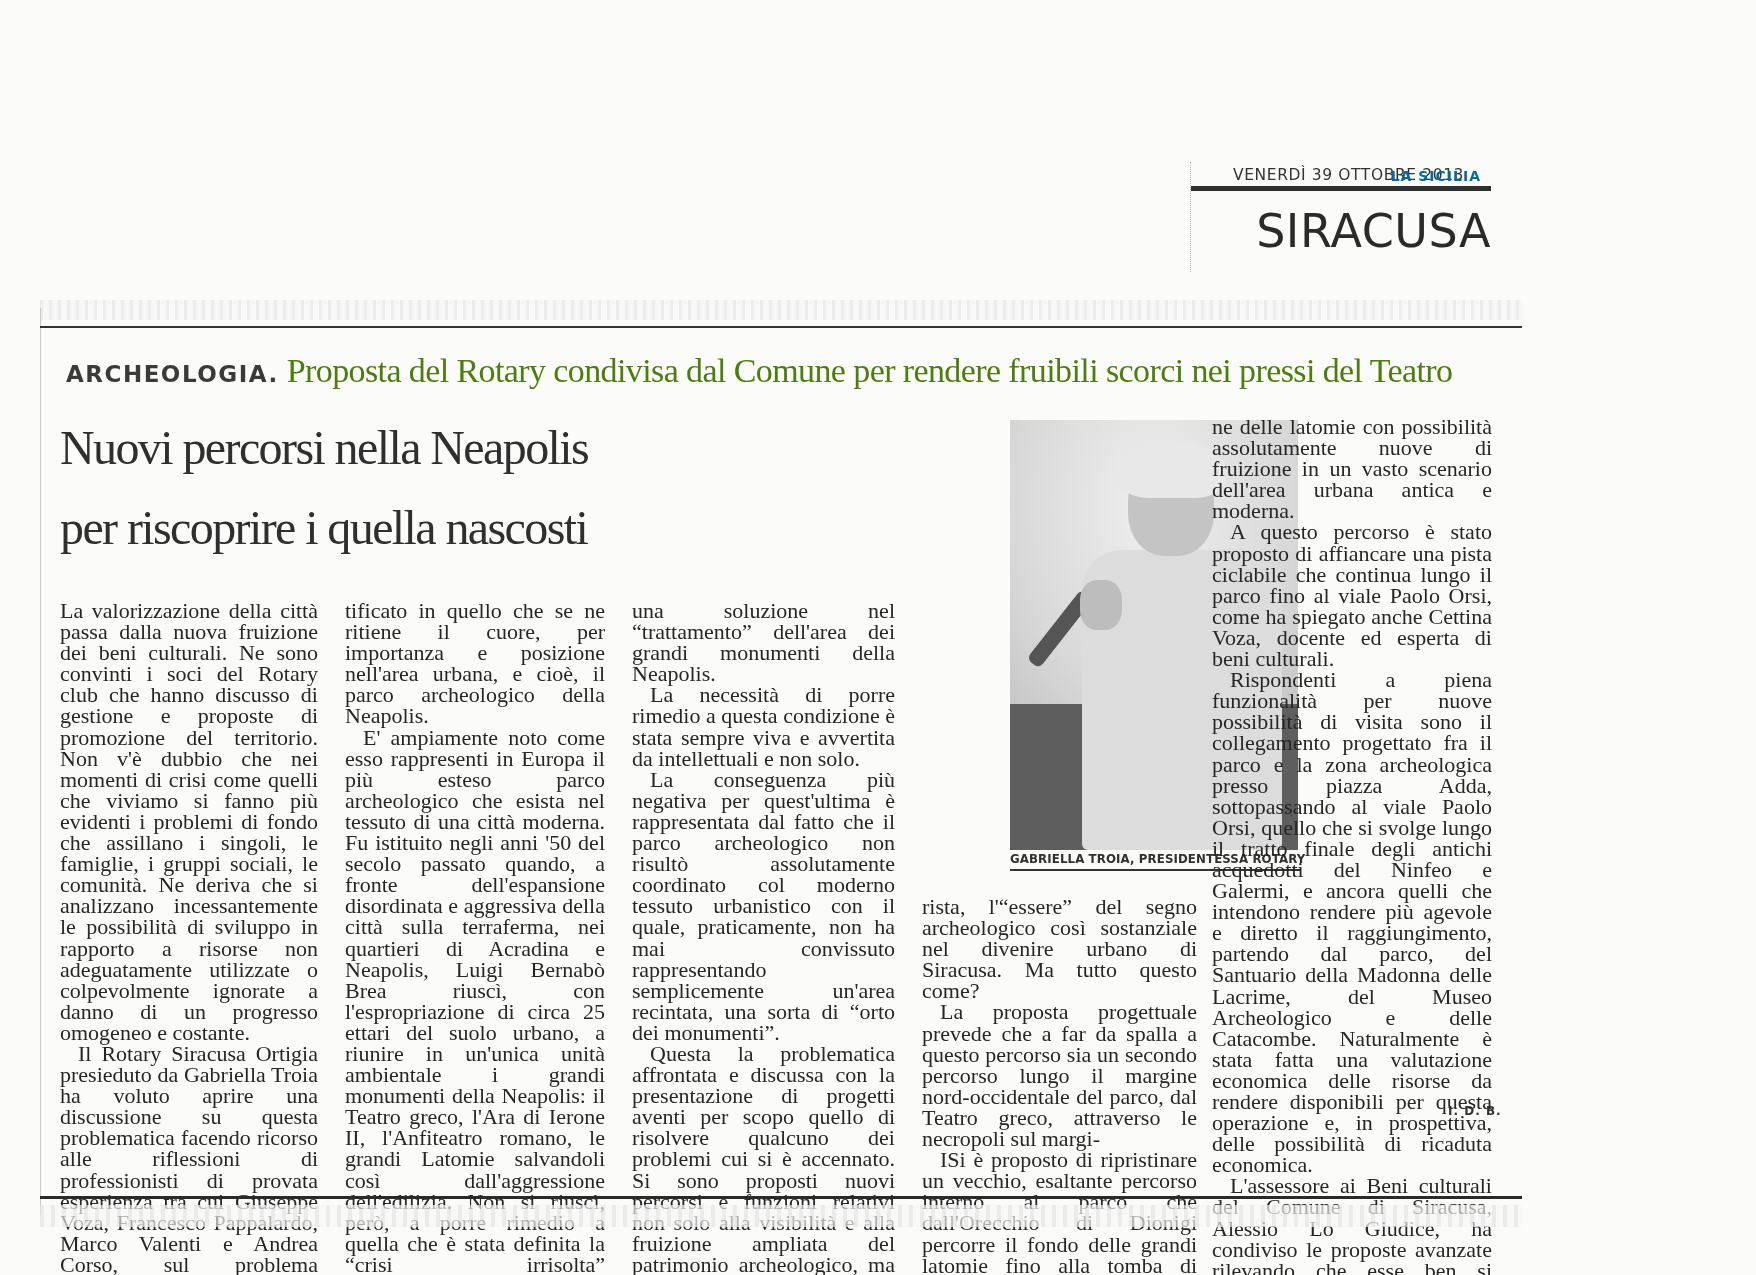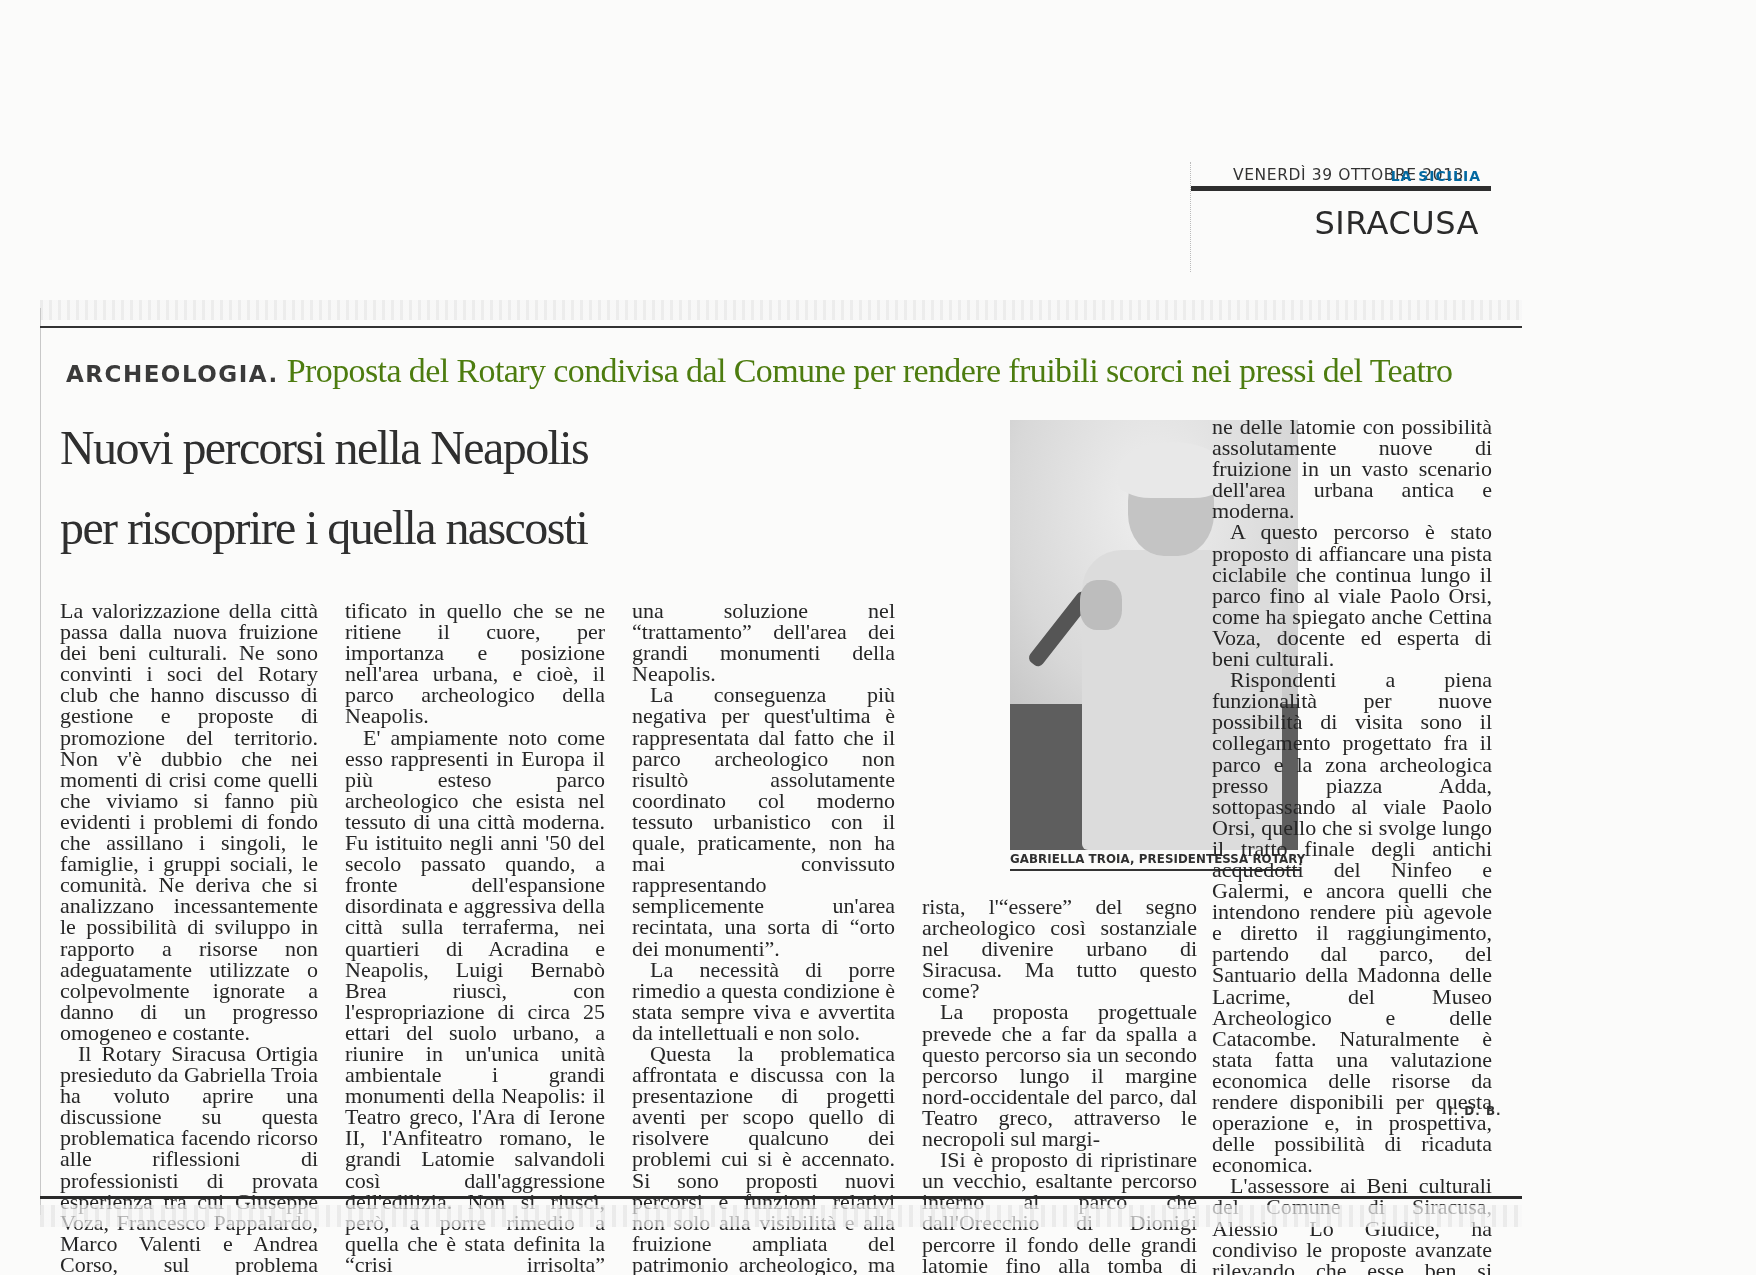--- a/index.html
+++ b/index.html
@@ -20,22 +20,22 @@
     background:repeating-linear-gradient(90deg,#e4e4e4 0 4px,#f7f7f7 4px 11px); opacity:.7; }
 
   
   .masthead { position:absolute; left:1190px; top:162px; width:300px; height:110px;
     border-left:1px dotted #bbb; }
   .date { position:absolute; left:42px; top:4px; font-family:"DejaVu Sans",sans-serif;
     font-size:15.5px; letter-spacing:0.6px; color:#333; }
   .paper { position:absolute; right:10px; top:6px; font-family:"DejaVu Sans",sans-serif;
     font-weight:bold; font-size:14px; letter-spacing:1px; color:#0369a1; }
   .mast-rule { position:absolute; left:0; top:24px; width:300px; height:5px; background:#2e2e2e; }
-  .section { position:absolute; right:12px; top:42px; font-family:"DejaVu Sans",sans-serif;
-    font-size:32px; color:#2a2a2a; letter-spacing:0.5px;margin-left:19px; }
+  .section { position:absolute; right:0; top:42px; font-family:"DejaVu Sans",sans-serif;
+    font-size:46px; color:#2a2a2a; letter-spacing:0.5px;margin-left:19px; }
 
   
   .kicker { position:absolute; left:66px; top:352px; white-space:nowrap; }
   .kicker-tag { font-family:"DejaVu Sans",sans-serif; font-weight:bold; font-size:23px;
     letter-spacing:1.5px; color:#3a3a3a; }
   .kicker-text { font-family:"Liberation Serif",serif; font-size:34px; color:#4d7c0f; margin-left:4px;
     letter-spacing:-0.6px; }
 
   .headline { position:absolute; left:60px; top:408px; font-family:"Liberation Serif",serif;
     font-size:48px; line-height:80px; color:#2f2f2f; letter-spacing:-1.6px; margin:0; font-weight:normal; }
@@ -102,22 +102,22 @@
   <p class="ind">Il Rotary Siracusa Ortigia presieduto da Gabriella Troia ha voluto aprire una discussione su questa problematica facendo ricorso alle riflessioni di professionisti di provata esperienza tra cui Giuseppe Voza, Francesco Pappalardo, Marco Valenti e Andrea Corso, sul problema considerato “principe” di Siracusa in rapporto alle sue possibilità di sviluppo e, cioè quello che riguarda la valorizzazione e la proposta del suo patrimonio archeologico volutamente iden-</p>
 </div>
 
 <div class="col c2">
   <p>tificato in quello che se ne ritiene il cuore, per importanza e posizione nell'area urbana, e cioè, il parco archeologico della Neapolis.</p>
   <p class="ind">E' ampiamente noto come esso rappresenti in Europa il più esteso parco archeologico che esista nel tessuto di una città moderna. Fu istituito negli anni '50 del secolo passato quando, a fronte dell'espansione disordinata e aggressiva della città sulla terraferma, nei quartieri di Acradina e Neapolis, Luigi Bernabò Brea riuscì, con l'espropriazione di circa 25 ettari del suolo urbano, a riunire in un'unica unità ambientale i grandi monumenti della Neapolis: il Teatro greco, l'Ara di Ierone II, l'Anfiteatro romano, le grandi Latomie salvandoli così dall'aggressione dell'edilizia. Non si riuscì, però, a porre rimedio a quella che è stata definita la “crisi irrisolta” dell'espansione della città sulla terraferma, dovuta principalmente alla dispersione polidirezionale della sua organizzazione alla radice del suo collegamento con Ortigia. La cosa provocò un generale disorientamento urbanistico e l'assenza di</p>
 </div>
 
 <div class="col c3">
   <p>una soluzione nel “trattamento” dell'area dei grandi monumenti della Neapolis.</p>
+  <p class="ind">La necessità di porre rimedio a questa condizione è stata sempre viva e avvertita da intellettuali e non solo.</p>
   <p class="ind">La conseguenza più negativa per quest'ultima è rappresentata dal fatto che il parco archeologico non risultò assolutamente coordinato col moderno tessuto urbanistico con il quale, praticamente, non ha mai convissuto rappresentando semplicemente un'area recintata, una sorta di “orto dei monumenti”.</p>
-  <p class="ind">La necessità di porre rimedio a questa condizione è stata sempre viva e avvertita da intellettuali e non solo.</p>
   <p class="ind">Questa la problematica affrontata e discussa con la presentazione di progetti aventi per scopo quello di risolvere qualcuno dei problemi cui si è accennato. Si sono proposti nuovi percorsi e funzioni relativi non solo alla visibilità e alla fruizione ampliata del patrimonio archeologico, ma rappresentanti anche dei chiari segni di “rottura” dell'accerchiamento edilizio del parco a favore dell'apertura e dell'integrazione fra esso e la città, con lo scopo ultimo di far intendere meglio, al cittadino come al tu-</p>
 </div>
 
 <div class="photo">
   <div class="bgtop"></div>
   <div class="bgbot"></div>
   <div class="body"></div>
   <div class="head"></div>
   <div class="hair"></div>
   <div class="mic"></div>

